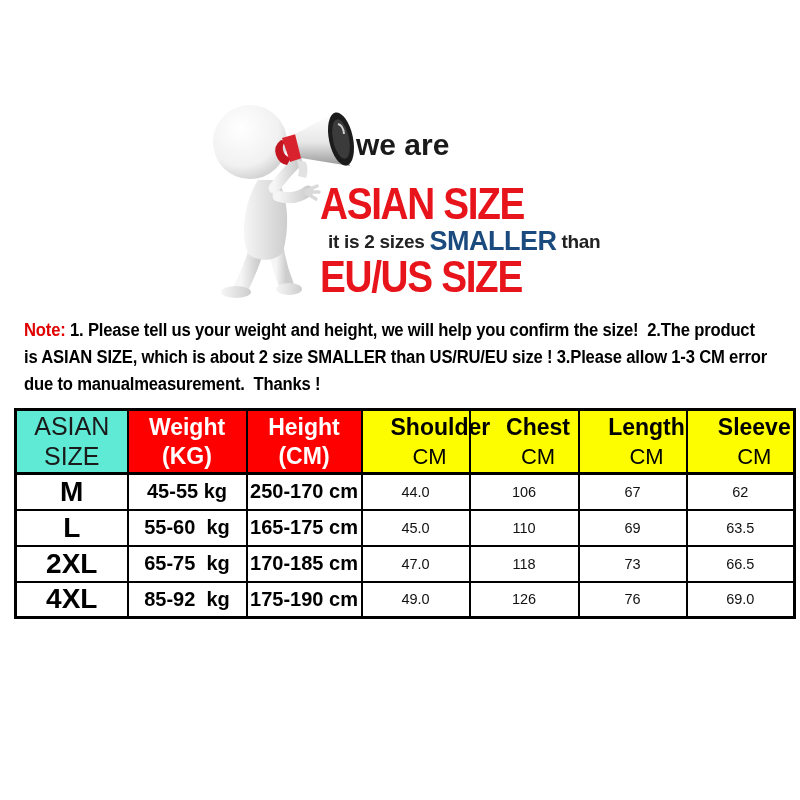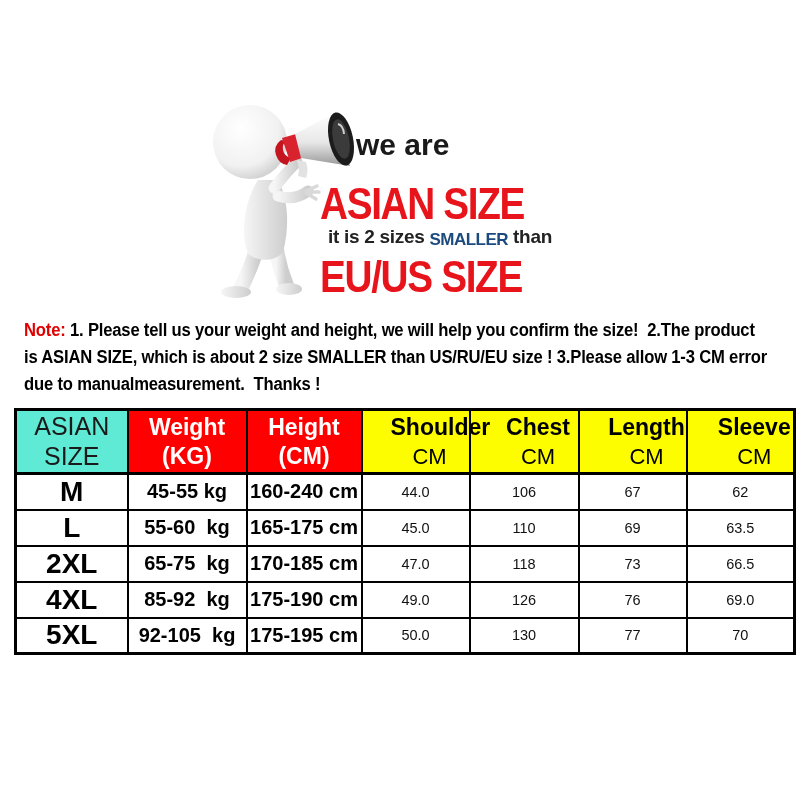--- a/index.html
+++ b/index.html
@@ -20,21 +20,21 @@
     letter-spacing:-1.5px; white-space:nowrap;
     transform:scaleX(0.88); transform-origin:left top;
   }
   .asian-size { top:179px; }
   .eu-us { top:252px; }
   .mid-line {
     position:absolute; left:328px; top:226px; white-space:nowrap;
     font-size:19px; font-weight:600; color:#222; letter-spacing:-0.3px;
   }
   .mid-line .emph {
-    font-size:17px; font-weight:800; color:#1b4b7e; letter-spacing:-0.5px;
+    font-size:27px; font-weight:800; color:#1b4b7e; letter-spacing:-0.5px;
     vertical-align:-2px;
   }
   
   .note { position:absolute; left:24px; top:317px; width:775px; }
   .note-line {
     white-space:pre; font-size:17.5px; font-weight:bold; letter-spacing:-0.2px;
     line-height:27px; color:#000;
     transform:scaleX(0.95); transform-origin:left top;
   }
   .note-label { color:#e00000; }
@@ -141,21 +141,21 @@
         <th class="h-yel"><span>Shoulder</span><br><span class="unit">CM</span></th>
         <th class="h-yel"><span>Chest</span><br><span class="unit">CM</span></th>
         <th class="h-yel"><span>Length</span><br><span class="unit">CM</span></th>
         <th class="h-yel"><span>Sleeve</span><br><span class="unit">CM</span></th>
       </tr>
     </thead>
     <tbody>
       <tr>
         <td class="c-size">M</td>
         <td class="c-wh">45-55 kg</td>
-        <td class="c-wh">160-240 cm</td>
+        <td class="c-wh">250-170 cm</td>
         <td class="c-num">44.0</td>
         <td class="c-num">106</td>
         <td class="c-num">67</td>
         <td class="c-num">62</td>
       </tr>
       <tr>
         <td class="c-size">L</td>
         <td class="c-wh">55-60  kg</td>
         <td class="c-wh">165-175 cm</td>
         <td class="c-num">45.0</td>
@@ -174,29 +174,20 @@
       </tr>
       <tr>
         <td class="c-size">4XL</td>
         <td class="c-wh">85-92  kg</td>
         <td class="c-wh">175-190 cm</td>
         <td class="c-num">49.0</td>
         <td class="c-num">126</td>
         <td class="c-num">76</td>
         <td class="c-num">69.0</td>
       </tr>
-      <tr>
-        <td class="c-size">5XL</td>
-        <td class="c-wh">92-105  kg</td>
-        <td class="c-wh">175-195 cm</td>
-        <td class="c-num">50.0</td>
-        <td class="c-num">130</td>
-        <td class="c-num">77</td>
-        <td class="c-num">70</td>
-      </tr>
     </tbody>
   </table>
 
   <div class="ghost-row">
     <div class="ghost-cell" style="width:112px"></div>
     <div class="ghost-cell" style="width:119px"></div>
     <div class="ghost-cell" style="width:115px"></div>
     <div class="ghost-cell" style="width:108px"></div>
     <div class="ghost-cell" style="width:109px"></div>
     <div class="ghost-cell" style="width:108px"></div>

